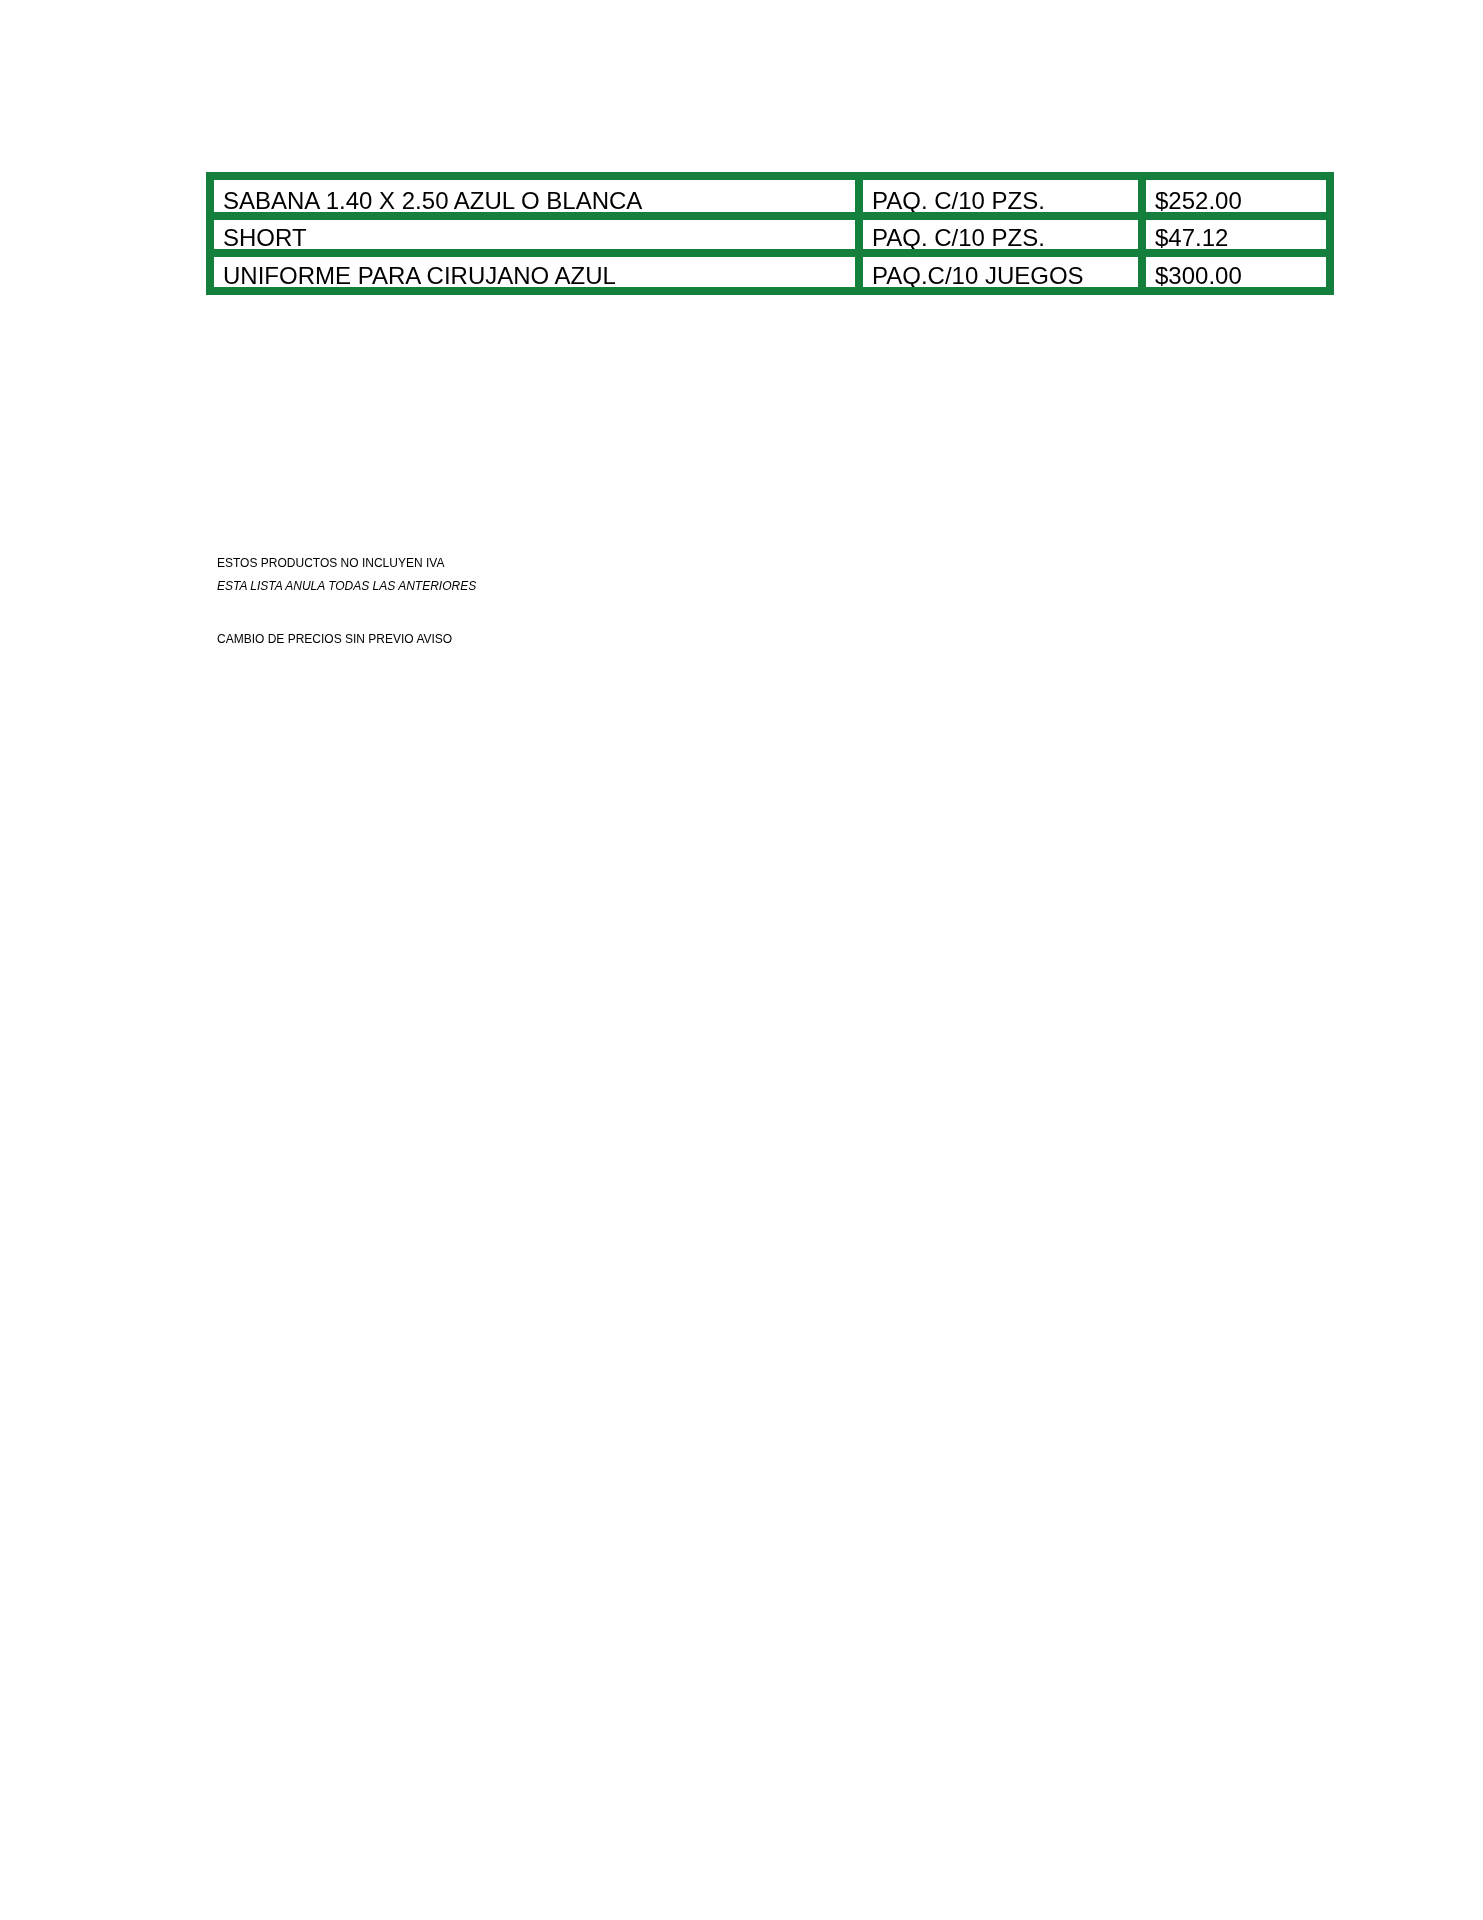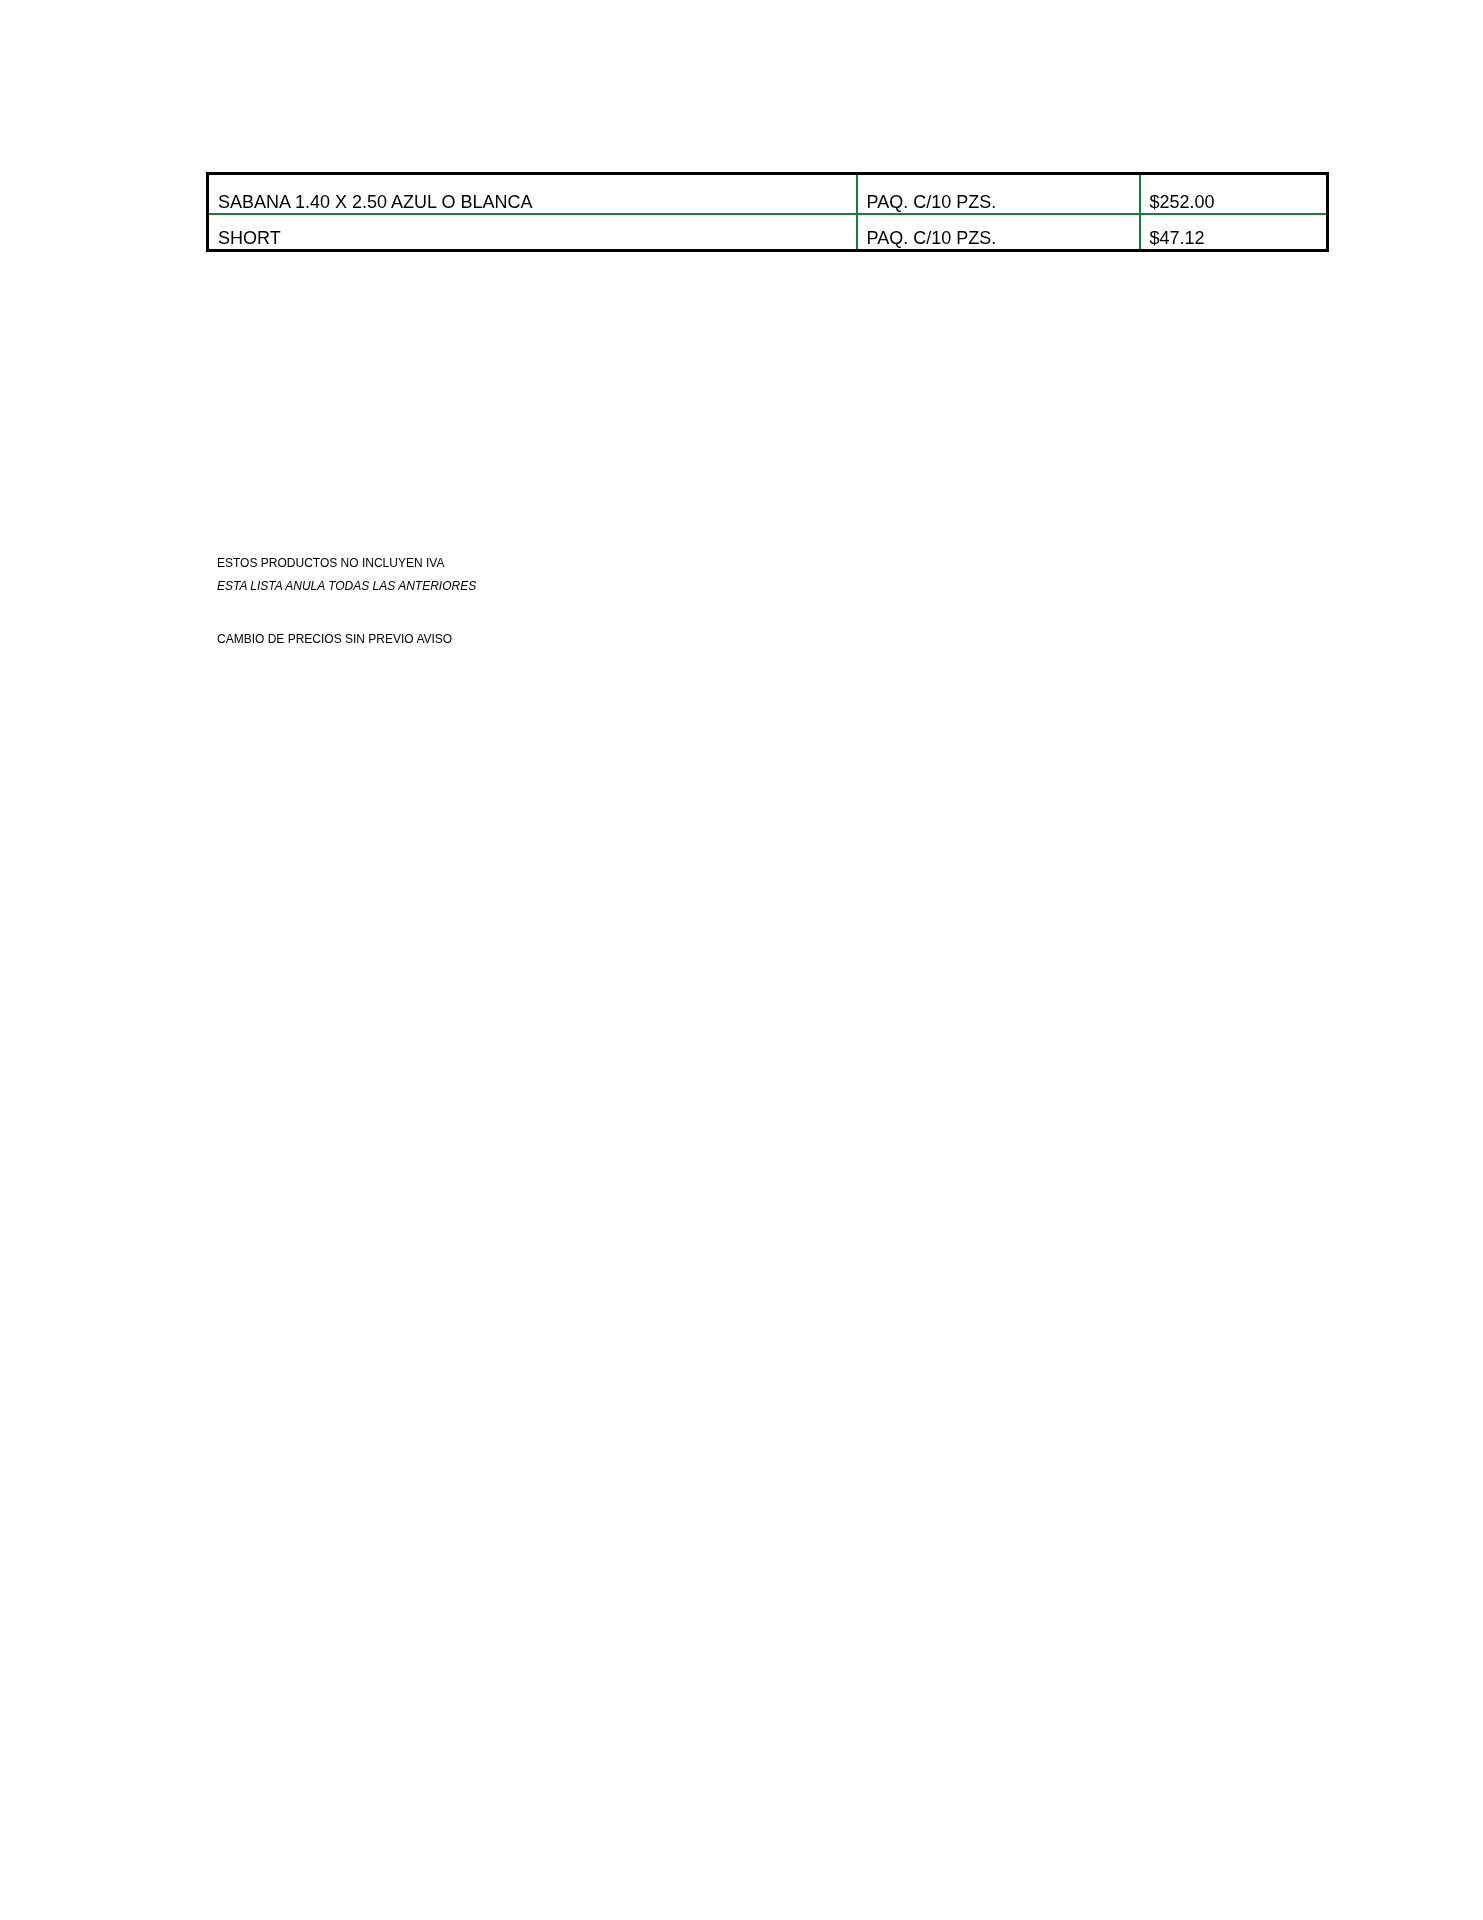--- a/index.html
+++ b/index.html
@@ -18,22 +18,22 @@
   .price-table {
     position: absolute;
     left: 206px;
     top: 172px;
     width: 1120px;
     border-collapse: collapse;
     table-layout: fixed;
     border: 3px solid #000000;
   }
   .price-table td {
-    border: 2px solid #15803d;
-    font-size: 18px;
+    border: 8px solid #15803d;
+    font-size: 24px;
     line-height: 22px;
     vertical-align: bottom;
     padding: 2px 9px 0 9px;
     white-space: pre-wrap;
     overflow: hidden;
   }
   tr.r-std1 { height: 40px; }
   tr.r-std2 { height: 40px; }
   tr.r-std3 { height: 37px; }
   tr.r-std4 { height: 38px; }
@@ -69,20 +69,25 @@
       <tr class="r-std1">
         <td>SABANA 1.40 X 2.50 AZUL O BLANCA</td>
         <td>PAQ. C/10 PZS.</td>
         <td class="c-price">$252.00</td>
       </tr>
       <tr class="r-std3">
         <td>SHORT</td>
         <td>PAQ. C/10 PZS.</td>
         <td class="c-price">$47.12</td>
       </tr>
+      <tr class="r-std4">
+        <td>UNIFORME PARA CIRUJANO AZUL</td>
+        <td>PAQ.C/10 JUEGOS</td>
+        <td class="c-price">$300.00</td>
+      </tr>
     </tbody>
   </table>
 
   <div class="notes">
     <div class="note note-1">ESTOS PRODUCTOS NO INCLUYEN IVA</div>
     <div class="note note-2">ESTA LISTA ANULA TODAS LAS ANTERIORES</div>
     <div class="note note-3">CAMBIO DE PRECIOS SIN PREVIO AVISO</div>
   </div>
 
 </div>

